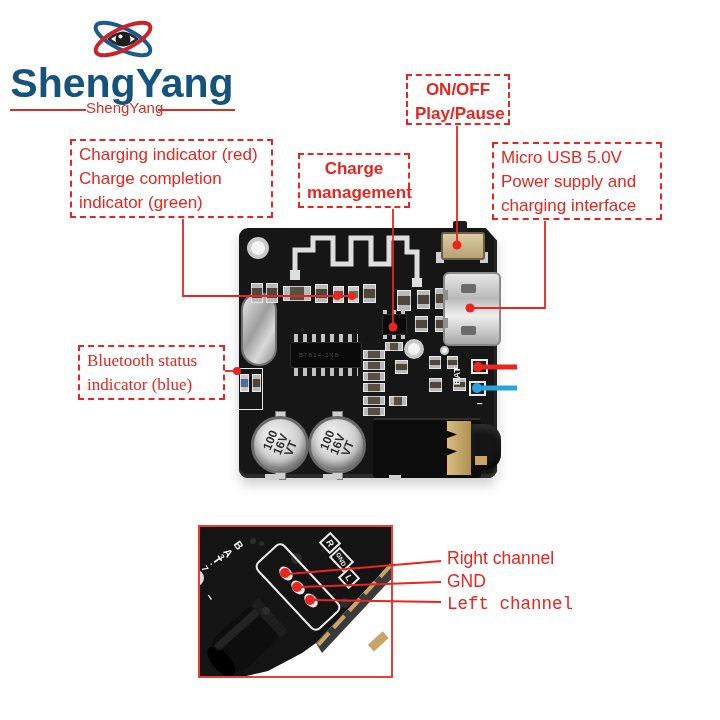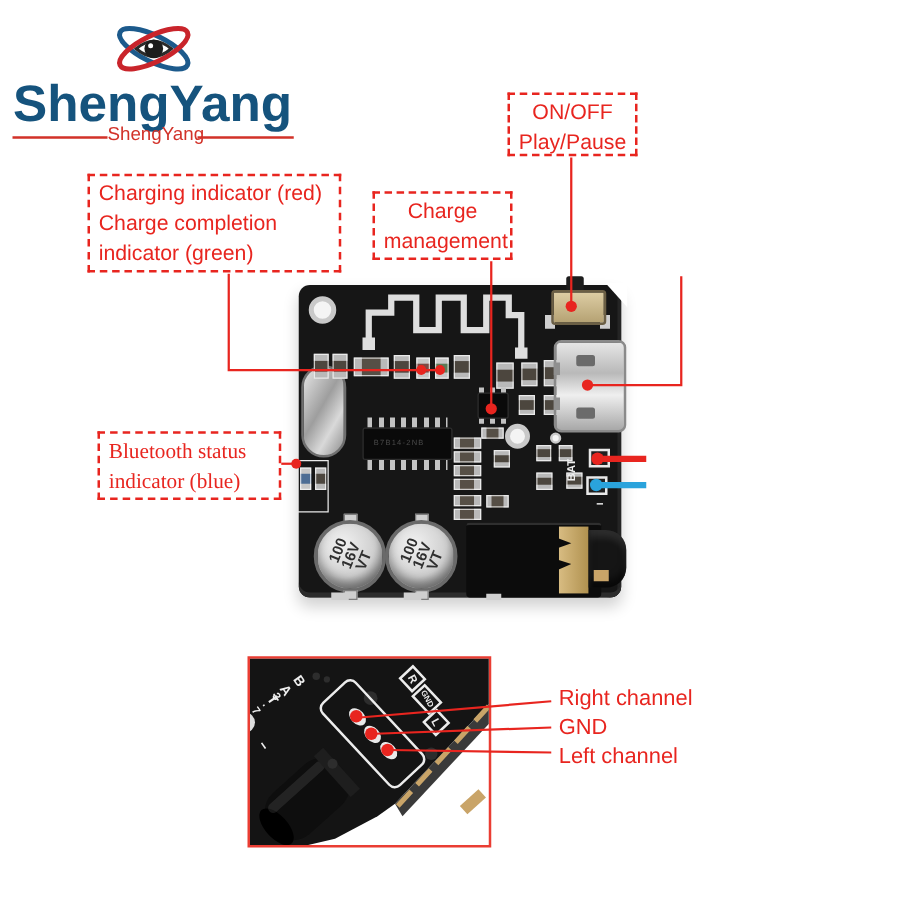--- a/index.html
+++ b/index.html
@@ -10,21 +10,21 @@
     --gold:#c9a468;
   }
   *{margin:0;padding:0;box-sizing:border-box;}
   html,body{background:#fff;}
   #stage{position:relative;width:720px;height:720px;background:#fff;overflow:hidden;
          font-family:"Liberation Sans", sans-serif;}
   .abs{position:absolute;}
   
   .callout{position:absolute;border:2px dashed var(--red);color:var(--red);
            font-size:17px;line-height:24px;padding:2px 7px;background:#fff;}
-  .callout.center{text-align:center;}
+  .callout.center{text-align:center;font-weight:bold;}
   .out-label{position:absolute;color:var(--red);font-size:17.5px;white-space:nowrap;}
   
   .brand{position:absolute;left:6px;top:60px;width:232px;text-align:center;
          font-size:41px;font-weight:800;color:var(--navy);letter-spacing:0px;}
   .brand-sub{position:absolute;left:86px;top:99px;width:72px;text-align:center;
              font-size:15px;color:var(--logo-red);}
   .brand-line{position:absolute;top:109px;height:2px;background:var(--logo-red);}
   
   #board{position:absolute;left:239px;top:228px;width:258px;height:250px;
          background:#161616;border-radius:9px;
@@ -85,30 +85,35 @@
     <div>Charging indicator (red)</div>
     <div>Charge completion</div>
     <div>indicator (green)</div>
   </div>
 
   <div class="callout center" style="left:298px;top:153px;width:112px;height:55px;">
     <div>Charge</div>
     <div>management</div>
   </div>
 
+  <div class="callout" style="left:492px;top:142px;width:170px;height:78px;">
+    <div>Micro USB 5.0V</div>
+    <div>Power supply and</div>
+    <div>charging interface</div>
+  </div>
 
   <div class="callout" style="left:78px;top:345px;width:147px;height:55px;font-family:Liberation Serif, serif;">
     <div>Bluetooth status</div>
     <div>indicator (blue)</div>
   </div>
 
 
   <div class="out-label" style="left:447px;top:548px;">Right channel</div>
   <div class="out-label" style="left:447px;top:571px;">GND</div>
-  <div class="out-label" style="left:447px;top:594px;">Left channel</div>
+  <div class="out-label" style="left:447px;top:594px;font-family:Liberation Mono, monospace;">Left channel</div>
 
   <div id="board">
 
     <svg class="abs" style="left:0;top:0;" width="258" height="250" viewBox="0 0 258 250">
       <path d="M56,46 V22 H74 V10 H94 V36 H112 V10 H132 V36 H150 V10 H168 V24 H178 V54" fill="none" stroke="#dedede" stroke-width="5"></path>
       <rect x="51" y="42" width="10" height="10" fill="#dedede"></rect>
       <rect x="173" y="50" width="10" height="9" fill="#dedede"></rect>
     </svg>
 
     <div class="hole" style="left:8px;top:9px;width:22px;height:22px;"></div>

